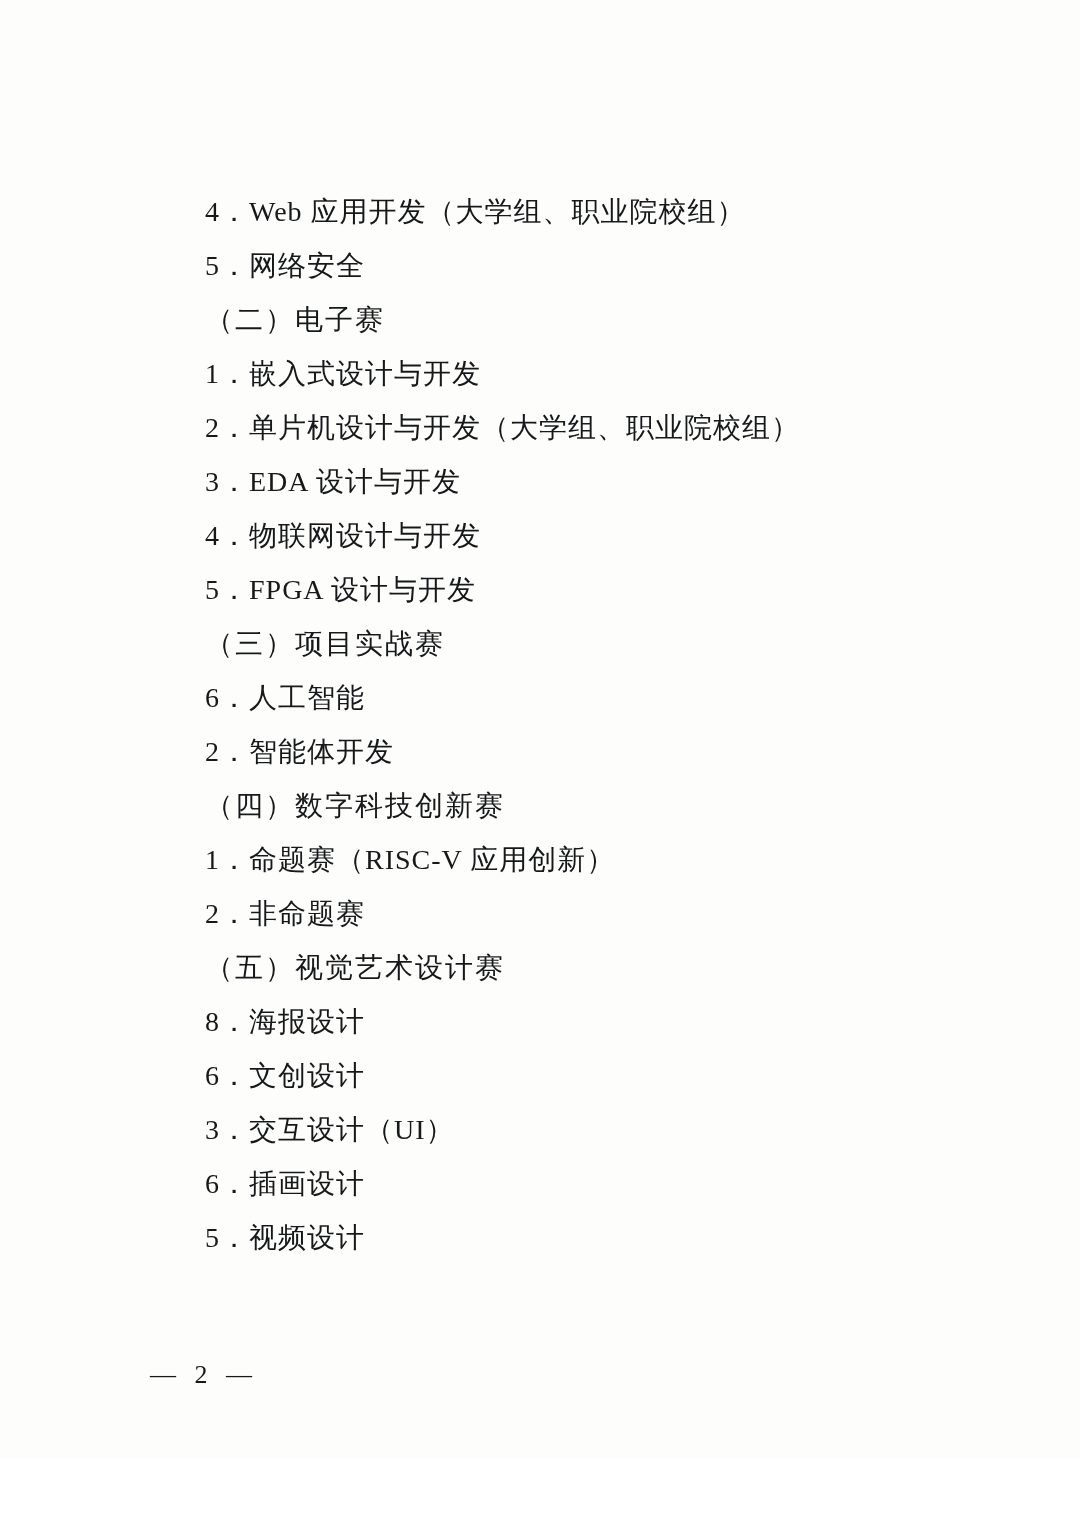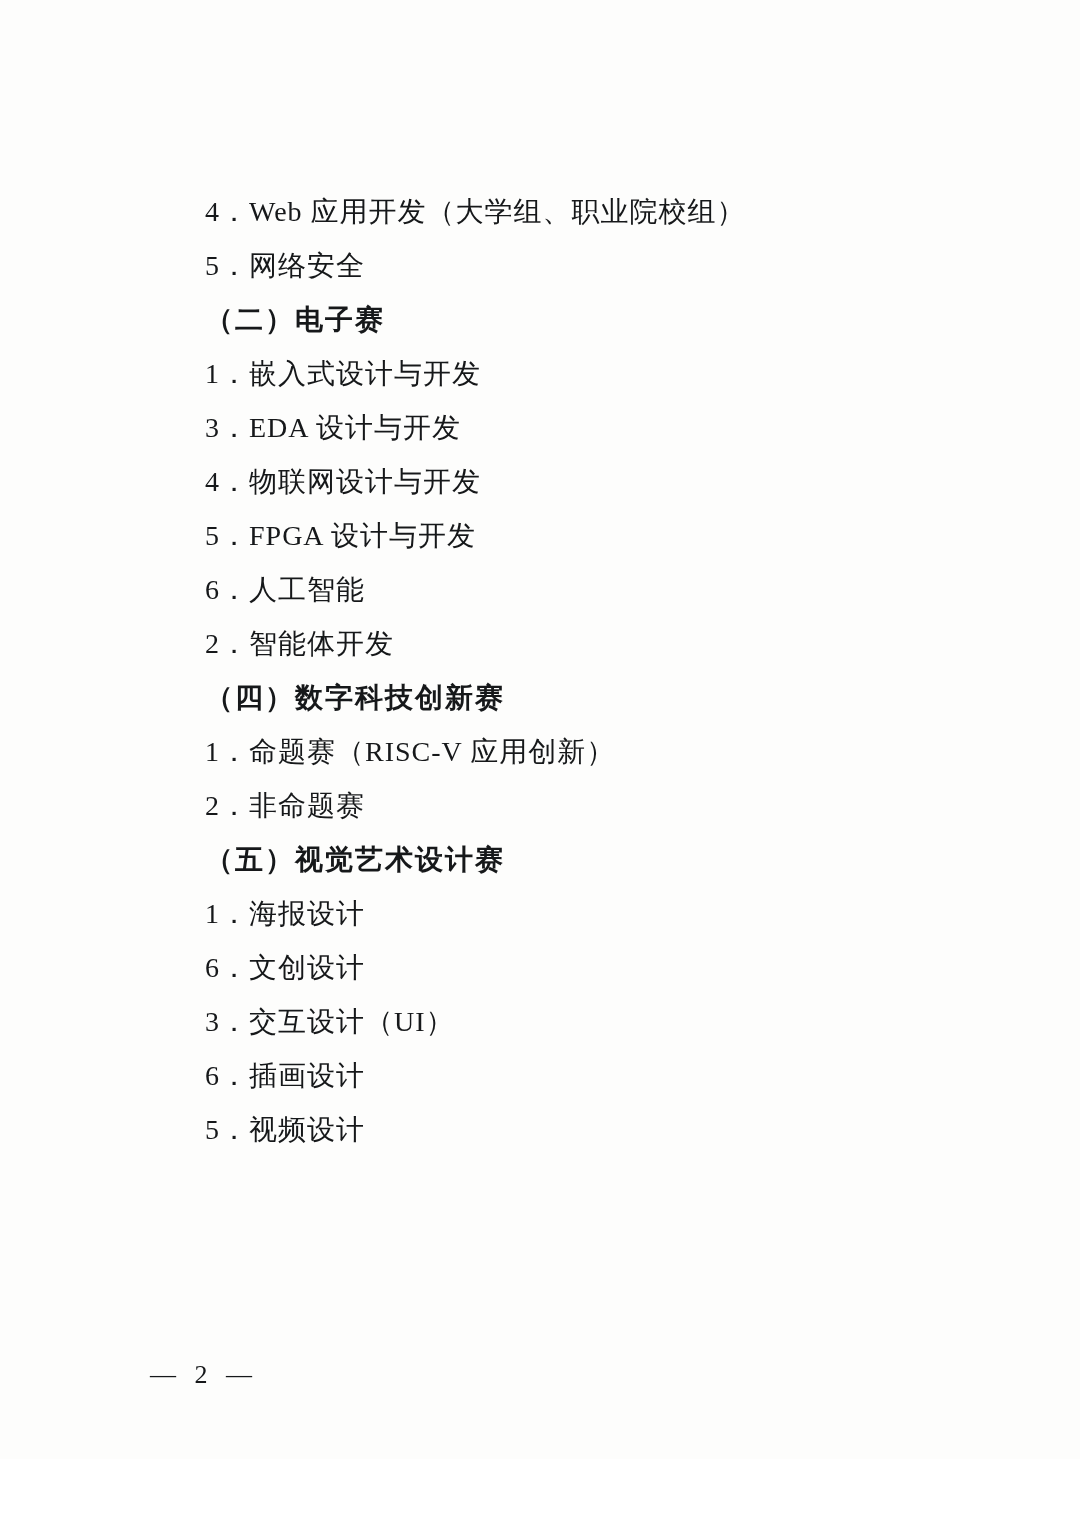--- a/index.html
+++ b/index.html
@@ -30,21 +30,21 @@
     width: 700px;
   }
   .line {
     font-size: 28px;
     line-height: 54px;
     letter-spacing: 1px;
     white-space: nowrap;
     color: #16181a;
   }
   .line.heading {
-    font-weight: 700;
+    font-weight: 400;
     letter-spacing: 2px;
   }
   .footer {
     position: absolute;
     left: 150px;
     top: 1360px;
     width: 300px;
     font-size: 26px;
     letter-spacing: 6px;
     color: #16181a;
@@ -55,30 +55,32 @@
 </style>
 </head>
 <body>
 
 <div class="page">
   <div class="content">
     <div class="line">4．Web 应用开发（大学组、职业院校组）</div>
     <div class="line">5．网络安全</div>
     <div class="line heading">（二）电子赛</div>
     <div class="line">1．嵌入式设计与开发</div>
+    <div class="line">2．单片机设计与开发（大学组、职业院校组）</div>
     <div class="line">3．EDA 设计与开发</div>
     <div class="line">4．物联网设计与开发</div>
     <div class="line">5．FPGA 设计与开发</div>
+    <div class="line heading">（三）项目实战赛</div>
     <div class="line">6．人工智能</div>
     <div class="line">2．智能体开发</div>
     <div class="line heading">（四）数字科技创新赛</div>
     <div class="line">1．命题赛（RISC-V 应用创新）</div>
     <div class="line">2．非命题赛</div>
     <div class="line heading">（五）视觉艺术设计赛</div>
-    <div class="line">1．海报设计</div>
+    <div class="line">8．海报设计</div>
     <div class="line">6．文创设计</div>
     <div class="line">3．交互设计（UI）</div>
     <div class="line">6．插画设计</div>
     <div class="line">5．视频设计</div>
   </div>
 
   <div class="footer">
     <span class="pagenum">— 2 —</span>
   </div>
 </div>

